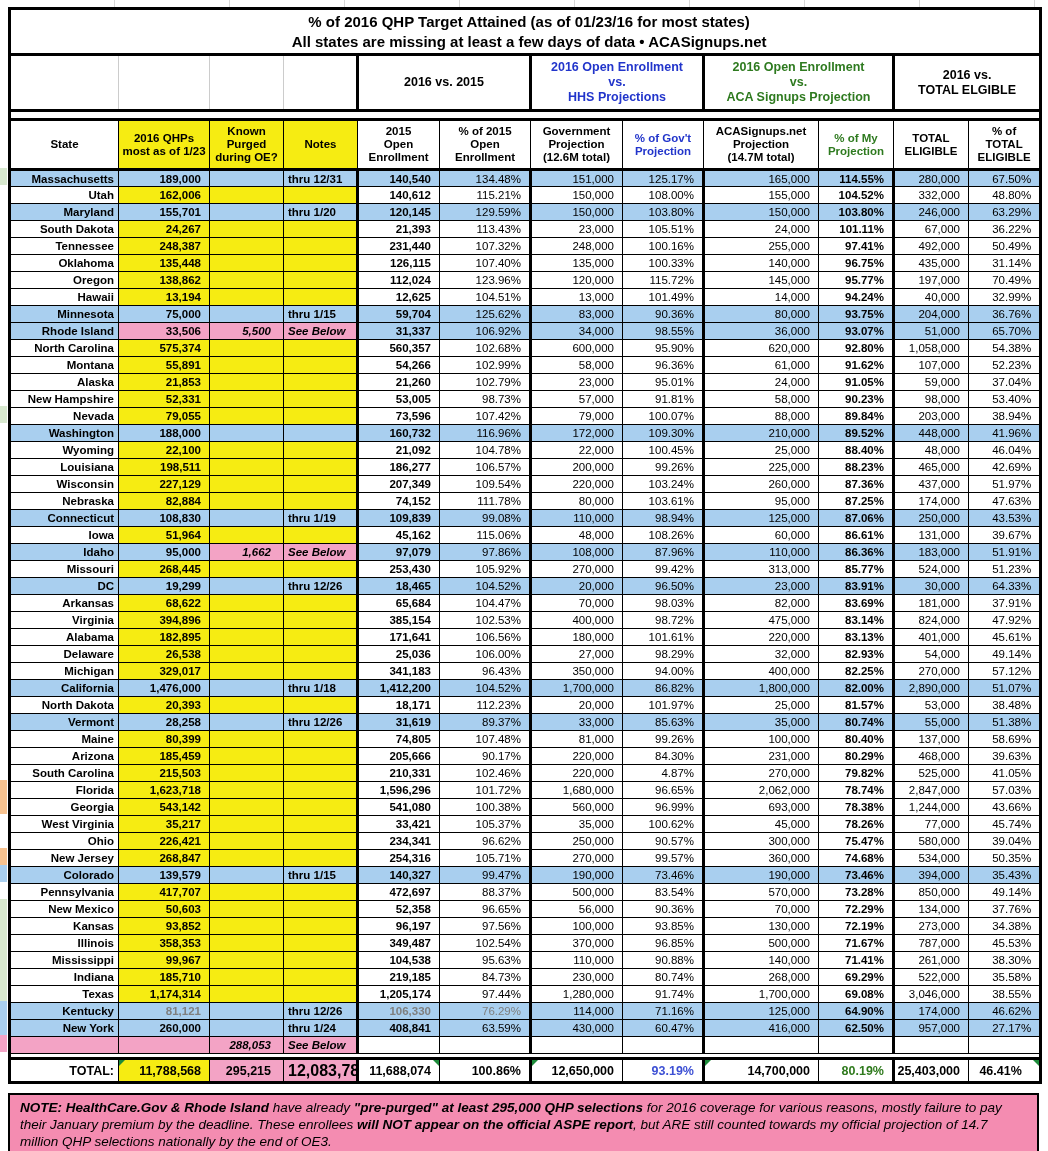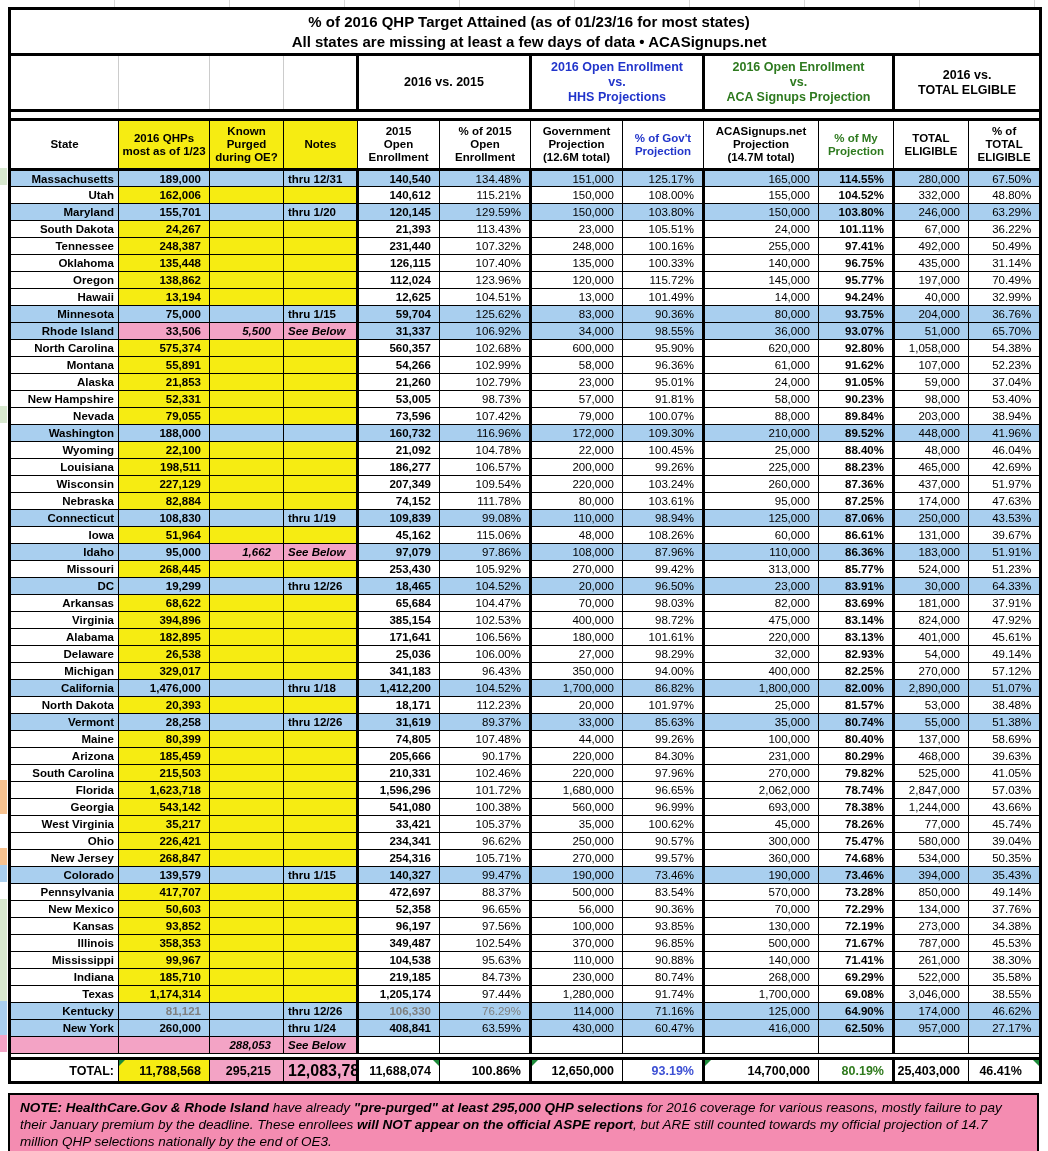--- a/index.html
+++ b/index.html
@@ -628,21 +628,21 @@
           <td class="c-eligible sep bg-blue">55,000</td>
           <td class="c-pctElig bg-blue">51.38%</td>
         </tr>
         <tr class="data">
           <td class="c-state">Maine</td>
           <td class="c-qhp bg-yellow">80,399</td>
           <td class="c-purged bg-yellow"></td>
           <td class="c-notes bg-yellow"></td>
           <td class="c-oe2015 sep">74,805</td>
           <td class="c-pct2015">107.48%</td>
-          <td class="c-gov sep">44,000</td>
+          <td class="c-gov sep">81,000</td>
           <td class="c-pctGov">99.26%</td>
           <td class="c-aca sep">100,000</td>
           <td class="c-pctMy">80.40%</td>
           <td class="c-eligible sep">137,000</td>
           <td class="c-pctElig">58.69%</td>
         </tr>
         <tr class="data">
           <td class="c-state">Arizona</td>
           <td class="c-qhp bg-yellow">185,459</td>
           <td class="c-purged bg-yellow"></td>
@@ -657,21 +657,21 @@
           <td class="c-pctElig">39.63%</td>
         </tr>
         <tr class="data">
           <td class="c-state">South Carolina</td>
           <td class="c-qhp bg-yellow">215,503</td>
           <td class="c-purged bg-yellow"></td>
           <td class="c-notes bg-yellow"></td>
           <td class="c-oe2015 sep">210,331</td>
           <td class="c-pct2015">102.46%</td>
           <td class="c-gov sep">220,000</td>
-          <td class="c-pctGov">97.96%</td>
+          <td class="c-pctGov">4.87%</td>
           <td class="c-aca sep">270,000</td>
           <td class="c-pctMy">79.82%</td>
           <td class="c-eligible sep">525,000</td>
           <td class="c-pctElig">41.05%</td>
         </tr>
         <tr class="data">
           <td class="c-state">Florida</td>
           <td class="c-qhp bg-yellow">1,623,718</td>
           <td class="c-purged bg-yellow"></td>
           <td class="c-notes bg-yellow"></td>

